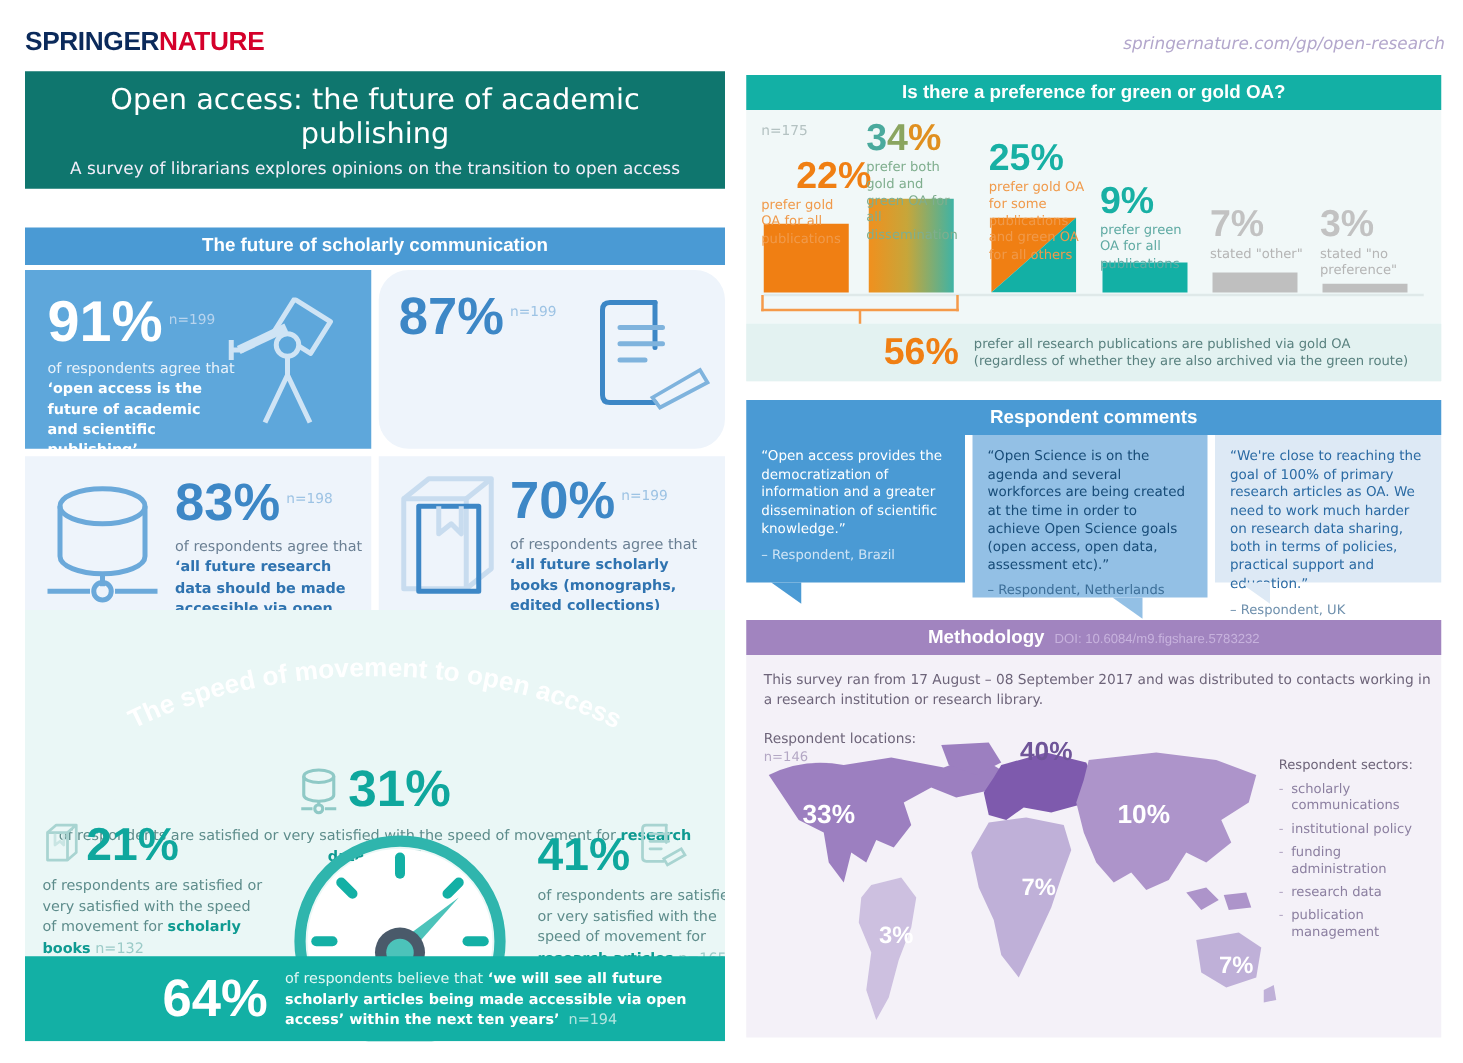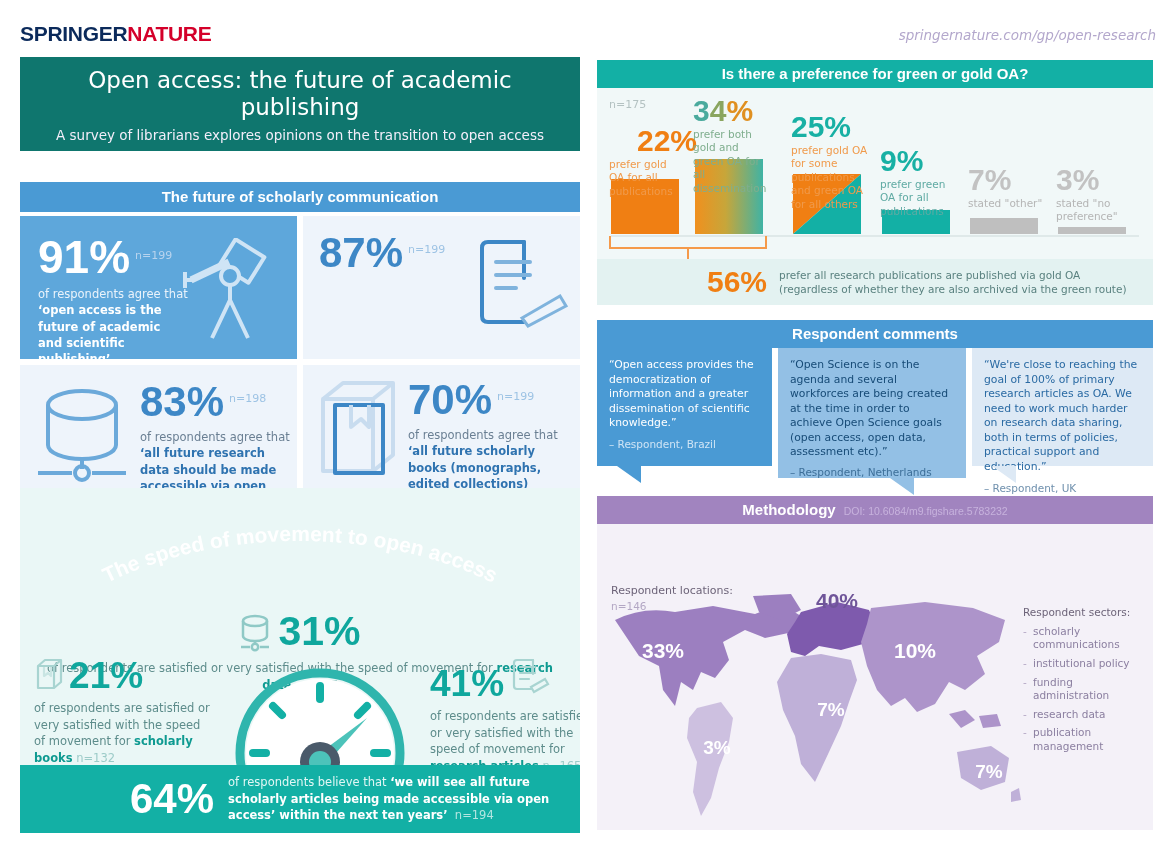--- a/index.html
+++ b/index.html
@@ -27,21 +27,21 @@
   .hero { position:absolute; left:20px; top:57px; width:560px; height:94px;
           background:#0f766e; color:#fff; padding:10px 16px 0 16px; }
   .hero h1 { font-size:23px; font-weight:normal; text-align:center; line-height:1.18; font-family:"DejaVu Sans", sans-serif;}
   .hero p { font-size:13.5px; text-align:center; margin-top:6px; color:#f3eefa; }
 
   
   .sec-sc { position:absolute; left:20px; top:182px; width:560px; height:298px; }
   .sc-head { background:#4a9ad4; height:30px; line-height:30px; font-size:15px; }
   .card { position:absolute; }
   .c91 { left:0; top:34px; width:277px; height:143px; background:#5ea7db; color:#fff; }
-  .c87 { left:283px; top:34px; width:277px; height:143px; background:#eef4fb; }
+  .c87 { left:283px; top:34px; width:277px; height:143px; background:#eef4fb;border-radius:24px; }
   .c83 { left:0; top:183px; width:277px; height:130px; background:#eef4fb; }
   .c70 { left:283px; top:183px; width:277px; height:130px; background:#eef4fb; }
   .c91 .pct { font-size:46px; color:#fff; }
   .c87 .pct, .c83 .pct, .c70 .pct { font-size:42px; color:#3d87c6; }
   .nlab { font-size:11px; font-weight:normal; color:#b8d4ee; margin-left:5px; vertical-align:14px;
           font-family:"DejaVu Sans", sans-serif;}
   .c87 .nlab, .c83 .nlab, .c70 .nlab { color:#9dc3e4; }
   .body-txt { font-size:11.5px; line-height:1.42; margin-top:6px; }
   .c91 .body-txt { color:#eaf3fb; }
   .c87 .body-txt, .c83 .body-txt, .c70 .body-txt { color:#6a7f93; }
@@ -346,20 +346,21 @@
       <div class="who">– Respondent, UK</div>
       <div class="tail"></div>
     </div>
   </div>
 
   <div class="sec-mt">
     <div class="band mt-head">
       <span>Methodology</span><span class="mt-doi">DOI: 10.6084/m9.figshare.5783232</span>
     </div>
     <div class="mt-body">
+      <div class="mt-intro">This survey ran from 17 August  – 08 September 2017 and was distributed to contacts working in a research institution or research library.</div>
       <div class="mt-loc">Respondent locations:</div>
       <div class="mt-n">n=146</div>
 
       <svg class="map" viewBox="0 0 420 240">
 
         <path fill="#9c7fc0" d="M10 34 Q38 20 70 26 L108 20 L150 28 L176 18 L196 30 L188 46 L160 52 L140 44 L118 56
              L124 74 L110 92 L96 86 L88 104 L76 96 L70 120 L58 104 L54 80 L34 70 L22 52 Z"></path>
 
         <path fill="#9c7fc0" d="M148 10 L186 8 L196 24 L176 34 L154 26 Z"></path>
 

